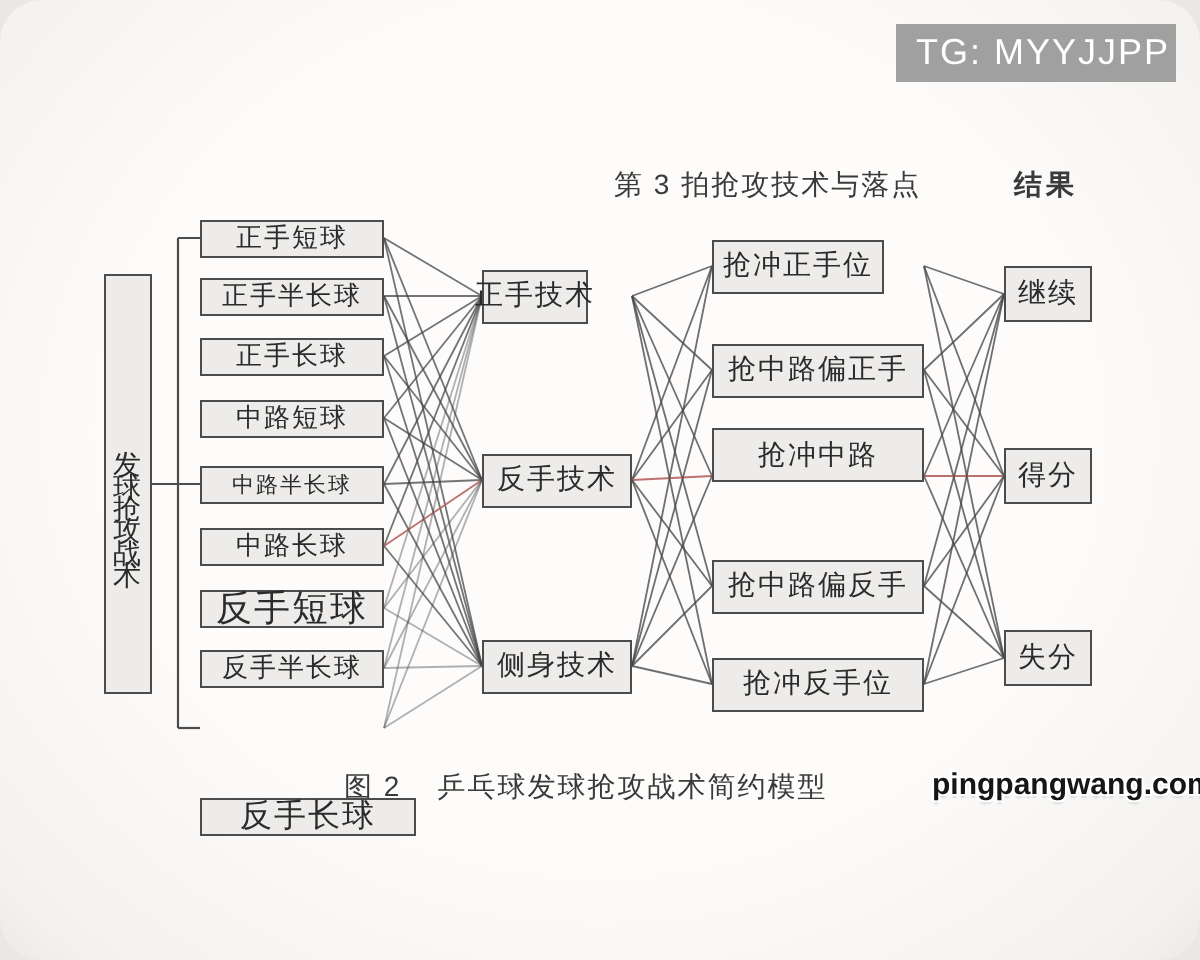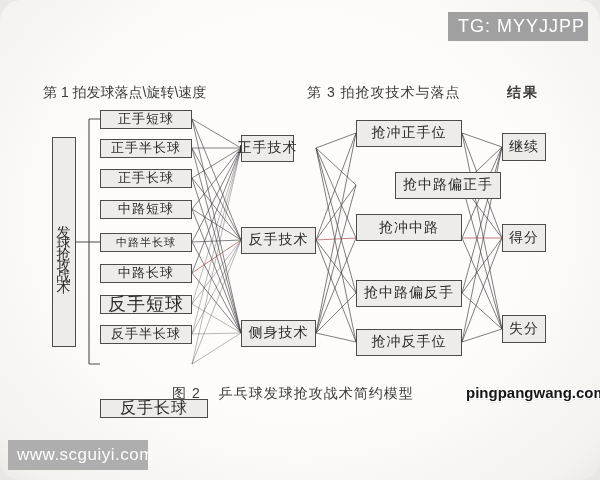--- a/index.html
+++ b/index.html
@@ -43,21 +43,20 @@
     font-weight:400;letter-spacing:0.5px;
   }
 </style>
 </head>
 <body>
 
 <div class="page">
 
   <div class="badge" style="background: rgb(160, 160, 160);">TG: MYYJJPP</div>
 
-  <div class="hdr hdr-serve">第 1 拍发球落点\旋转\速度</div>
   <div class="hdr hdr-attack">第 3 拍抢攻技术与落点</div>
   <div class="hdr hdr-result">结果</div>
 
   <svg class="edges" id="edges" viewBox="0 0 600 480">
       <line x1="192" y1="119" x2="241" y2="148" stroke="#46464a" stroke-width="0.9" stroke-opacity="0.75"></line>
       <line x1="192" y1="119" x2="241" y2="240" stroke="#46464a" stroke-width="0.9" stroke-opacity="0.75"></line>
       <line x1="192" y1="119" x2="241" y2="333" stroke="#46464a" stroke-width="0.9" stroke-opacity="0.75"></line>
       <line x1="192" y1="148" x2="241" y2="148" stroke="#46464a" stroke-width="0.9" stroke-opacity="0.75"></line>
       <line x1="192" y1="148" x2="241" y2="240" stroke="#46464a" stroke-width="0.9" stroke-opacity="0.75"></line>
       <line x1="192" y1="148" x2="241" y2="333" stroke="#46464a" stroke-width="0.9" stroke-opacity="0.75"></line>
@@ -126,30 +125,29 @@
       <div class="node" style="left: 100px; top: 168.5px; width: 92px; height: 19px; font-size: 13px; background: rgb(237, 236, 234); border: 1px solid rgb(76, 76, 76);">正手长球</div>
       <div class="node" style="left: 100px; top: 199.5px; width: 92px; height: 19px; font-size: 13px; background: rgb(237, 236, 234); border: 1px solid rgb(76, 76, 76);">中路短球</div>
       <div class="node" style="left: 100px; top: 232.5px; width: 92px; height: 19px; font-size: 11px; background: rgb(237, 236, 234); border: 1px solid rgb(76, 76, 76);">中路半长球</div>
       <div class="node" style="left: 100px; top: 263.5px; width: 92px; height: 19px; font-size: 13px; background: rgb(237, 236, 234); border: 1px solid rgb(76, 76, 76);">中路长球</div>
       <div class="node" style="left: 100px; top: 294.5px; width: 92px; height: 19px; font-size: 18px; background: rgb(237, 236, 234); border: 1px solid rgb(76, 76, 76);">反手短球</div>
       <div class="node" style="left: 100px; top: 324.5px; width: 92px; height: 19px; font-size: 13px; background: rgb(237, 236, 234); border: 1px solid rgb(76, 76, 76);">反手半长球</div>
       <div class="node" style="left: 100px; top: 354.5px; width: 108px; height: 19px; font-size: 16px; background: rgb(237, 236, 234); border: 1px solid rgb(76, 76, 76); margin-top: 44px;">反手长球</div>
       <div class="node" style="left: 241px; top: 134.5px; width: 53px; height: 27px; font-size: 14px; background: rgb(237, 236, 234); border: 1px solid rgb(76, 76, 76);">正手技术</div>
       <div class="node" style="left: 241px; top: 226.5px; width: 75px; height: 27px; font-size: 14px; background: rgb(237, 236, 234); border: 1px solid rgb(76, 76, 76);">反手技术</div>
       <div class="node" style="left: 241px; top: 319.5px; width: 75px; height: 27px; font-size: 14px; background: rgb(237, 236, 234); border: 1px solid rgb(76, 76, 76);">侧身技术</div>
-      <div class="node" style="left: 356px; top: 119.5px; width: 106px; height: 27px; font-size: 14px; background: rgb(237, 236, 234); border: 1px solid rgb(76, 76, 76);">抢冲正手位</div>
-      <div class="node" style="left: 356px; top: 171.5px; width: 106px; height: 27px; font-size: 14px; background: rgb(237, 236, 234); border: 1px solid rgb(76, 76, 76); margin-left: 39px;">抢中路偏正手</div>
+      <div class="node" style="left: 356px; top: 119.5px; width: 86px; height: 27px; font-size: 14px; background: rgb(237, 236, 234); border: 1px solid rgb(76, 76, 76);">抢冲正手位</div>
+      <div class="node" style="left: 356px; top: 171.5px; width: 106px; height: 27px; font-size: 14px; background: rgb(237, 236, 234); border: 1px solid rgb(76, 76, 76);">抢中路偏正手</div>
       <div class="node" style="left: 356px; top: 214px; width: 106px; height: 27px; font-size: 14px; background: rgb(237, 236, 234); border: 1px solid rgb(76, 76, 76);">抢冲中路</div>
       <div class="node" style="left: 356px; top: 279.5px; width: 106px; height: 27px; font-size: 14px; background: rgb(237, 236, 234); border: 1px solid rgb(76, 76, 76);">抢中路偏反手</div>
       <div class="node" style="left: 356px; top: 328.5px; width: 106px; height: 27px; font-size: 14px; background: rgb(237, 236, 234); border: 1px solid rgb(76, 76, 76);">抢冲反手位</div>
       <div class="node" style="left: 502px; top: 133px; width: 44px; height: 28px; font-size: 14px; background: rgb(237, 236, 234); border: 1px solid rgb(76, 76, 76);">继续</div>
       <div class="node" style="left: 502px; top: 224px; width: 44px; height: 28px; font-size: 14px; background: rgb(237, 236, 234); border: 1px solid rgb(76, 76, 76);">得分</div>
       <div class="node" style="left: 502px; top: 315px; width: 44px; height: 28px; font-size: 14px; background: rgb(237, 236, 234); border: 1px solid rgb(76, 76, 76);">失分</div>
     </div>
 
   <div class="caption">
     <span class="fig">图 2</span><span>乒乓球发球抢攻战术简约模型</span>
   </div>
 
   <div class="site-right">pingpangwang.com</div>
-  <div class="site-bottom" style="background: rgb(174, 174, 174);">www.scguiyi.com</div>
 
 </div>
 
 </body></html>

